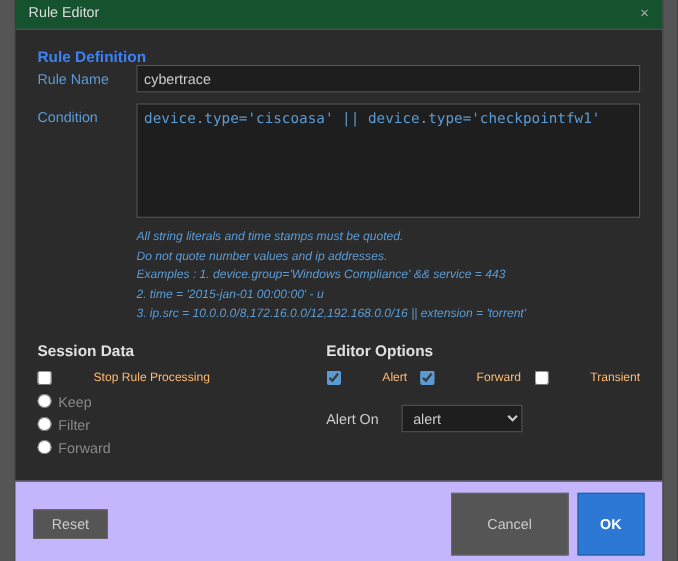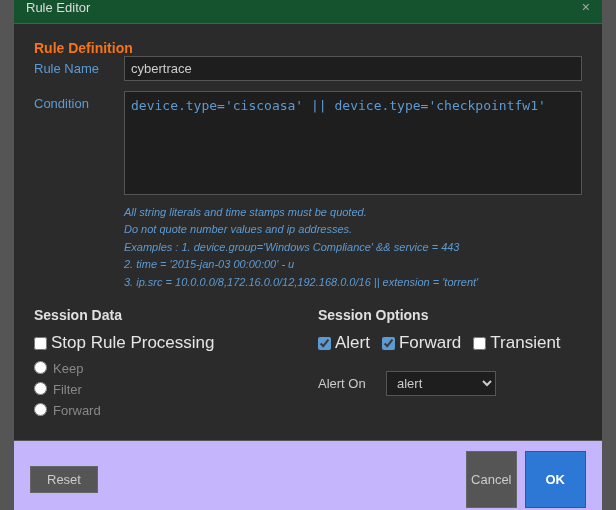--- a/index.html
+++ b/index.html
@@ -41,21 +41,21 @@
       font-size: 14px;
       background: none;
       border: none;
       line-height: 1;
     }
     .dialog-body {
       padding: 16px 20px;
       flex: 1;
     }
     .section-title {
-      color: #f97316;
+      color: #3b82f6;
       font-size: 14px;
       font-weight: bold;
     }
     .form-row {
       display: flex;
       align-items: flex-start;
       margin-bottom: 10px;
     }
     .form-label {
       color: #5b9bd5;
@@ -118,22 +118,23 @@
       align-items: center;
       gap: 4px;
       margin-bottom: 8px;
     }
     .checkbox-row input[type="checkbox"] {
       accent-color: #5b9bd5;
       width: 13px;
       height: 13px;
     }
     .checkbox-label {
-      color: #e5e5e5;
-      font-size: 17px;
+      color: #fdba74;
+      font-size: 11px;
+      margin-left: 34px;
     }
     .radio-row {
       display: flex;
       align-items: flex-start;
       gap: 6px;
       margin-bottom: 6px;
     }
     .radio-row input[type="radio"] {
       width: 13px;
       height: 13px;
@@ -184,21 +185,21 @@
       cursor: pointer;
     }
     .footer-right {
       display: flex;
       gap: 8px;
     }
     .btn-cancel {
       background: #555;
       border: 1px solid #666;
       color: #ccc;
-      padding: 5px 4px;
+      padding: 5px 32px;
       font-size: 13px;
       cursor: pointer;
     }
     .btn-ok {
       background: #2e78d5;
       border: 1px solid #1e5fa0;
       color: #fff;
       padding: 20px 20px;
       font-size: 13px;
       cursor: pointer;
@@ -227,21 +228,21 @@
     </div>
 
     <div class="form-row">
       <div class="form-label">Condition</div>
       <div class="form-control">
         <textarea class="condition-textarea" style="">device.type='ciscoasa' || device.type='checkpointfw1'</textarea>
         <div class="hint-text">
           <span>All string literals and time stamps must be quoted.</span><br>
           <span>Do not quote number values and ip addresses.</span><br>
           <span>Examples : 1. device.group='Windows Compliance' &amp;&amp; service = 443</span><br>
-          <span>2. time = '2015-jan-03 00:00:00' - u</span><br>
+          <span>2. time = '2015-jan-01 00:00:00' - u</span><br>
           <span>3. ip.src = 10.0.0.0/8,172.16.0.0/12,192.168.0.0/16 || extension = 'torrent'</span>
         </div>
       </div>
     </div>
 
     <div class="two-col">
 
       <div class="col-left">
         <div class="sub-section-title">Session Data</div>
         <div class="checkbox-row">
@@ -256,21 +257,21 @@
           <input type="radio" name="session" id="filterRadio" style="">
           <label class="radio-label" for="filterRadio">Filter</label>
         </div>
         <div class="radio-row">
           <input type="radio" name="session" id="truncateRadio" style="">
           <label class="radio-label" for="truncateRadio">Forward</label>
         </div>
       </div>
 
       <div class="col-right">
-        <div class="sub-section-title">Session Options</div>
+        <div class="sub-section-title">Editor Options</div>
         <div class="session-options-checkboxes">
           <div class="checkbox-row">
             <input type="checkbox" id="alertCheck" checked="" style="">
             <label class="checkbox-label" for="alertCheck">Alert</label>
           </div>
           <div class="checkbox-row">
             <input type="checkbox" id="forwardCheck" checked="" style="">
             <label class="checkbox-label" for="forwardCheck">Forward</label>
           </div>
           <div class="checkbox-row">

